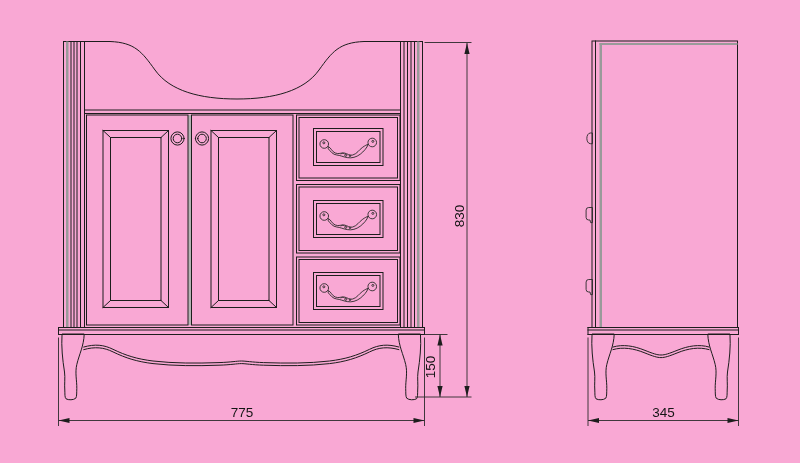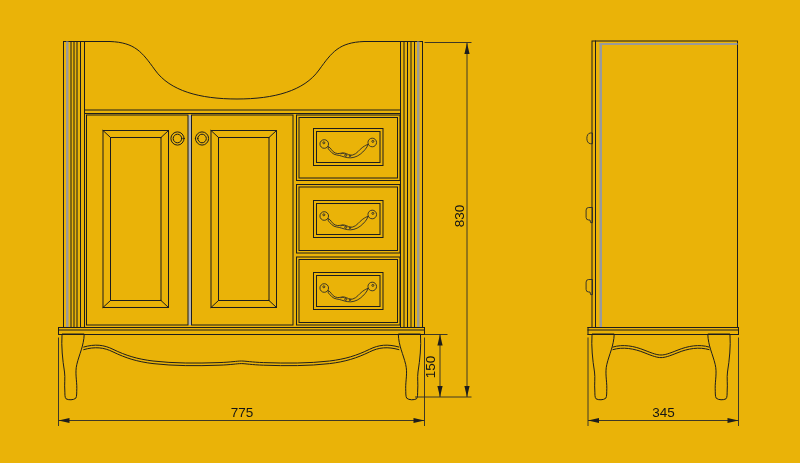--- a/index.html
+++ b/index.html
@@ -1,16 +1,16 @@
 <!DOCTYPE html>
 <html><head>
 <meta charset="utf-8">
 <style>
   html,body{margin:0;padding:0;background:#ffffff;}
-  .stage{position:relative;width:800px;height:463px;background:#eab308;overflow:hidden;}
+  .stage{position:relative;width:800px;height:463px;background:#f9a8d4;overflow:hidden;}
   svg{display:block;}
   .ln{stroke:#1d1d1d;stroke-width:1;fill:none;stroke-linecap:square;}
   .thin{stroke:#2a2a2a;stroke-width:0.9;fill:none;}
   .gray{fill:#9a9a9a;stroke:none;}
   .gapfill{fill:#b3b3b3;stroke:none;}
   .arrow{fill:#1d1d1d;stroke:none;}
   .dim-text{font-family:"Liberation Sans",sans-serif;font-size:13.5px;fill:#151515;}
 </style>
 </head>
 <body>

